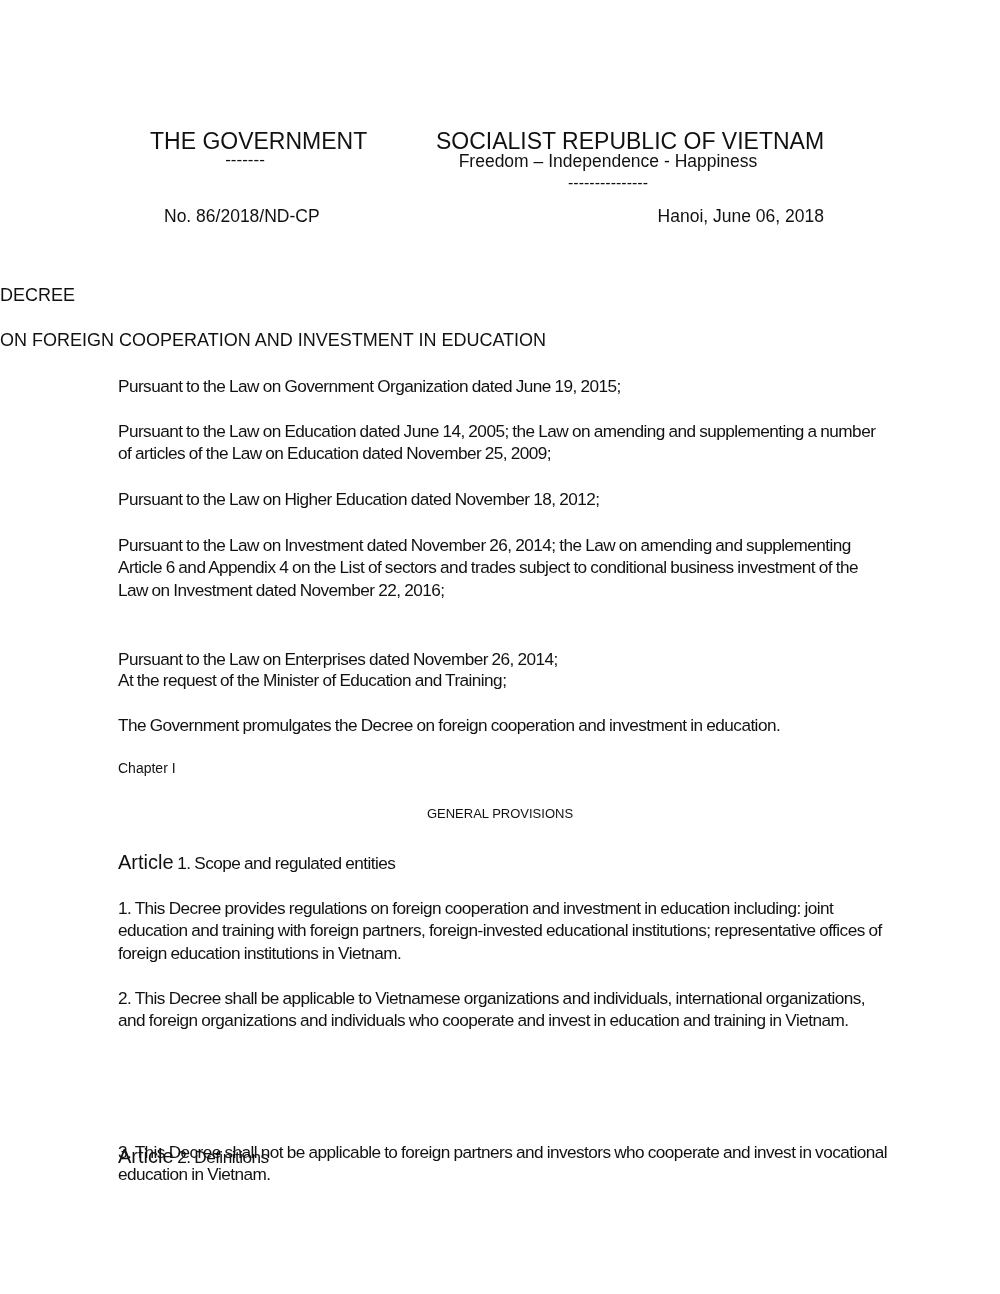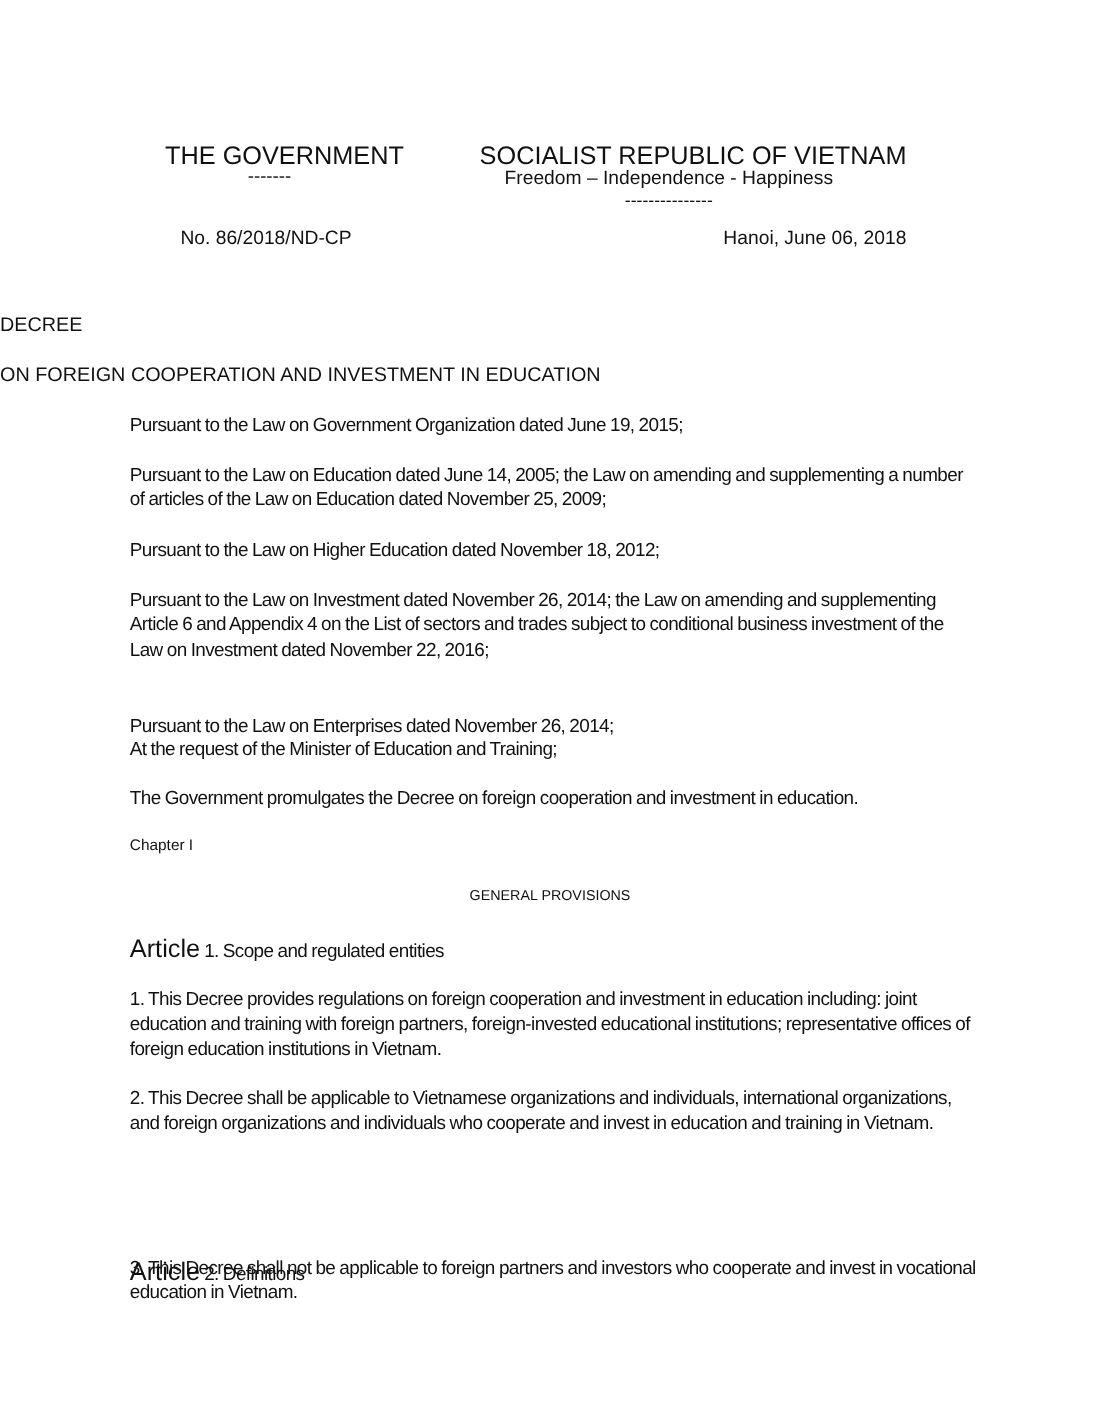--- a/index.html
+++ b/index.html
@@ -63,21 +63,21 @@
 
     #article1-heading { top: 851px; }
     #a1p1 { top: 897px; }
     #a1p2 { top: 987px; }
     #a1p3 { top: 1141px; }
     #article2-heading { top: 1145px; }
 
     .article-prefix {
       font-family: "Liberation Sans", sans-serif;
       letter-spacing: 0;
-      font-size: 23px;
+      font-size: 20px;
     }
   </style>
 </head>
 <body>
 
 <div class="page">
 
   <div class="abs hdr" id="gov-title">THE GOVERNMENT</div>
   <div class="abs" id="gov-dash">-------</div>
 

